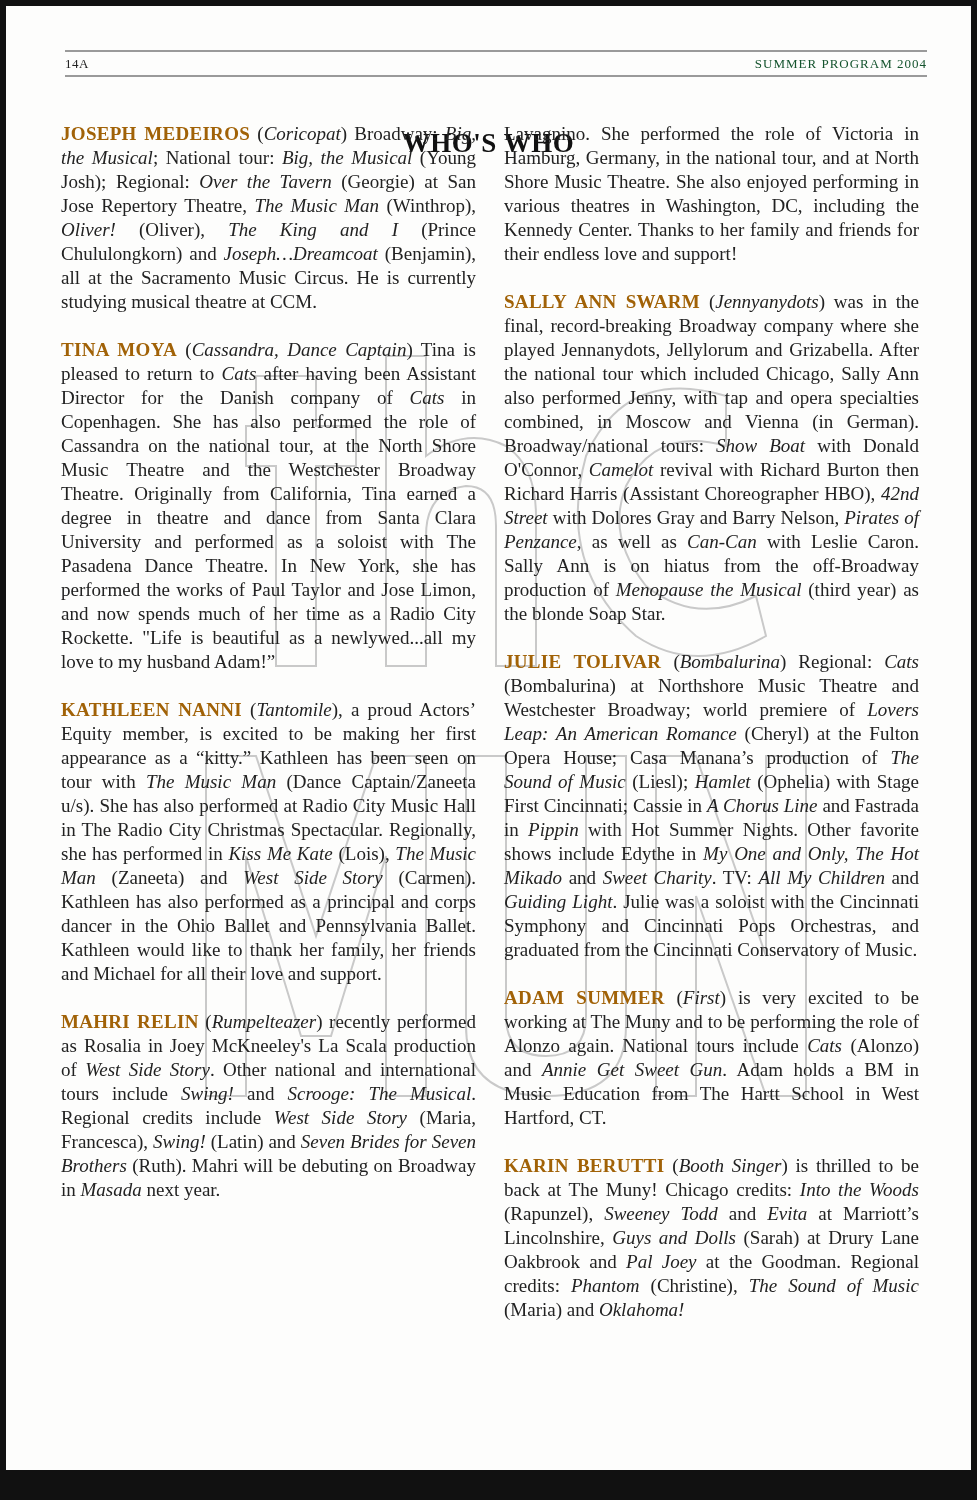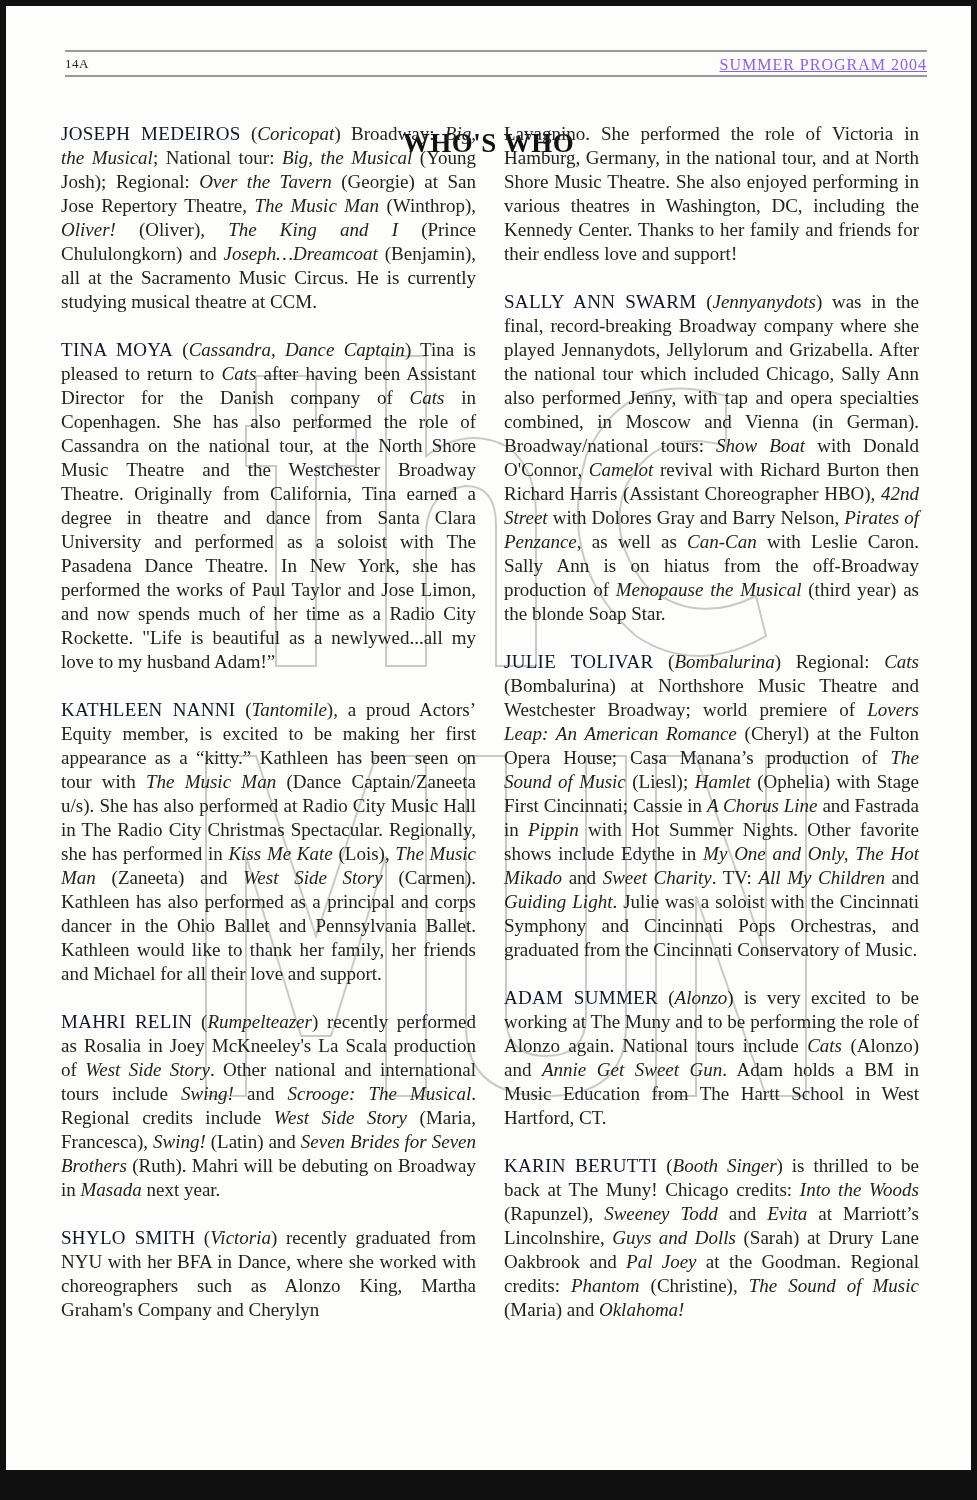--- a/index.html
+++ b/index.html
@@ -22,41 +22,41 @@
       width: 862px; height: 23px;
       border-top: 2px solid #9a9a9a;
       border-bottom: 2px solid #9a9a9a;
     }
     .header .pg {
       position: absolute; left: 0; top: 4px;
       font-size: 13px; letter-spacing: 0.5px; color: #222;
     }
     .header .prog {
       position: absolute; right: 0; top: 4px;
-      font-size: 16px; letter-spacing: 1px; color: #8b5cf6; text-decoration: underline;
+      font-size: 13px; letter-spacing: 1px; color: #14532d;
     }
     .title {
       position: absolute; left: 0; width: 977px; top: 74px;
       text-align: center;
       font-size: 27px; font-weight: bold; color: #111;
       letter-spacing: 0.5px;
       margin-left: -6px;
       margin-top: 48px;
     }
     .col {
       position: absolute; top: 116px; width: 415px;
       font-size: 19px; line-height: 24px; color: #222;
     }
     .col.left { left: 55px; }
     .col.right { left: 498px; }
     .bio {
       text-align: justify;
       margin: 0 0 24px 0;
     }
-    .bio b { font-weight: normal; letter-spacing: 0.3px; color: #0f172a; }
+    .bio b { font-weight: bold; letter-spacing: 0.3px; color: #a16207; }
     .bio i { font-style: italic; }
     .watermark {
       position: absolute; left: 160px; top: 330px;
       width: 700px; height: 800px;
       pointer-events: none;
     }
   </style>
 </head>
 <body>
 
@@ -78,22 +78,21 @@
       <path d="M300 420 L340 420 L340 680 Q340 720 380 720 Q420 720 420 680 L420 420 L460 420 L460 690 Q460 760 380 760 Q300 760 300 690 Z"></path>
       <path d="M490 420 L530 420 L600 620 L600 420 L640 420 L640 760 L600 760 L530 560 L530 760 L490 760 Z"></path>
     </g>
   </svg>
 
   <div class="col left" id="col-left">
       <p class="bio"><b>JOSEPH MEDEIROS</b> <span>(</span><i>Coricopat</i><span>) Broadway: </span><i>Big, the Musical</i><span>; National tour: </span><i>Big, the Musical</i><span> (Young Josh); Regional: </span><i>Over the Tavern</i><span> (Georgie) at San Jose Repertory Theatre, </span><i>The Music Man</i><span> (Winthrop), </span><i>Oliver!</i><span> (Oliver), </span><i>The King and I</i><span> (Prince Chululongkorn) and </span><i>Joseph…Dreamcoat</i><span> (Benjamin), all at the Sacramento Music Circus. He is currently studying musical theatre at CCM.</span></p>
       <p class="bio"><b>TINA MOYA</b> <span>(</span><i>Cassandra, Dance Captain</i><span>) Tina is pleased to return to </span><i>Cats</i><span> after having been Assistant Director for the Danish company of </span><i>Cats</i><span> in Copenhagen. She has also performed the role of Cassandra on the national tour, at the North Shore Music Theatre and the Westchester Broadway Theatre. Originally from California, Tina earned a degree in theatre and dance from Santa Clara University and performed as a soloist with The Pasadena Dance Theatre. In New York, she has performed the works of Paul Taylor and Jose Limon, and now spends much of her time as a Radio City Rockette. "Life is beautiful as a newlywed...all my love to my husband Adam!”</span></p>
       <p class="bio"><b>KATHLEEN NANNI</b> <span>(</span><i>Tantomile</i><span>), a proud Actors’ Equity member, is excited to be making her first appearance as a “kitty.” Kathleen has been seen on tour with </span><i>The Music Man</i><span> (Dance Captain/Zaneeta u/s). She has also performed at Radio City Music Hall in The Radio City Christmas Spectacular. Regionally, she has performed in </span><i>Kiss Me Kate</i><span> (Lois), </span><i>The Music Man</i><span> (Zaneeta) and </span><i>West Side Story</i><span> (Carmen). Kathleen has also performed as a principal and corps dancer in the Ohio Ballet and Pennsylvania Ballet. Kathleen would like to thank her family, her friends and Michael for all their love and support.</span></p>
       <p class="bio"><b>MAHRI RELIN</b> <span>(</span><i>Rumpelteazer</i><span>) recently performed as Rosalia in Joey McKneeley's La Scala production of </span><i>West Side Story</i><span>. Other national and international tours include </span><i>Swing!</i><span> and </span><i>Scrooge: The Musical</i><span>. Regional credits include </span><i>West Side Story</i><span> (Maria, Francesca), </span><i>Swing!</i><span> (Latin) and </span><i>Seven Brides for Seven Brothers</i><span> (Ruth). Mahri will be debuting on Broadway in </span><i>Masada</i><span> next year.</span></p>
-      <p class="bio"><b>SHYLO SMITH</b> <span>(</span><i>Victoria</i><span>) recently graduated from NYU with her BFA in Dance, where she worked with choreographers such as Alonzo King, Martha Graham's Company and Cherylyn</span></p>
     </div>
   <div class="col right" id="col-right">
       <p class="bio"><span>Lavagnino. She performed the role of Victoria in Hamburg, Germany, in the national tour, and at North Shore Music Theatre. She also enjoyed performing in various theatres in Washington, DC, including the Kennedy Center. Thanks to her family and friends for their endless love and support!</span></p>
       <p class="bio"><b>SALLY ANN SWARM</b> <span>(</span><i>Jennyanydots</i><span>) was in the final, record-breaking Broadway company where she played Jennanydots, Jellylorum and Grizabella. After the national tour which included Chicago, Sally Ann also performed Jenny, with tap and opera specialties combined, in Moscow and Vienna (in German). Broadway/national tours: </span><i>Show Boat</i><span> with Donald O'Connor, </span><i>Camelot</i><span> revival with Richard Burton then Richard Harris (Assistant Choreographer HBO), </span><i>42nd Street</i><span> with Dolores Gray and Barry Nelson, </span><i>Pirates of Penzance</i><span>, as well as </span><i>Can-Can</i><span> with Leslie Caron. Sally Ann is on hiatus from the off-Broadway production of </span><i>Menopause the Musical</i><span> (third year) as the blonde Soap Star.</span></p>
       <p class="bio"><b>JULIE TOLIVAR</b> <span>(</span><i>Bombalurina</i><span>) Regional: </span><i>Cats</i><span> (Bombalurina) at Northshore Music Theatre and Westchester Broadway; world premiere of </span><i>Lovers Leap: An American Romance</i><span> (Cheryl) at the Fulton Opera House; Casa Manana’s production of </span><i>The Sound of Music</i><span> (Liesl); </span><i>Hamlet</i><span> (Ophelia) with Stage First Cincinnati; Cassie in </span><i>A Chorus Line</i><span> and Fastrada in </span><i>Pippin</i><span> with Hot Summer Nights. Other favorite shows include Edythe in </span><i>My One and Only, The Hot Mikado</i><span> and </span><i>Sweet Charity</i><span>. TV: </span><i>All My Children</i><span> and </span><i>Guiding Light</i><span>. Julie was a soloist with the Cincinnati Symphony and Cincinnati Pops Orchestras, and graduated from the Cincinnati Conservatory of Music.</span></p>
-      <p class="bio"><b>ADAM SUMMER</b> <span>(</span><i>Alonzo</i><span>) is very excited to be working at The Muny and to be performing the role of Alonzo again. National tours include </span><i>Cats</i><span> (Alonzo) and </span><i>Annie Get Sweet Gun</i><span>. Adam holds a BM in Music Education from The Hartt School in West Hartford, CT.</span></p>
+      <p class="bio"><b>ADAM SUMMER</b> <span>(</span><i>First</i><span>) is very excited to be working at The Muny and to be performing the role of Alonzo again. National tours include </span><i>Cats</i><span> (Alonzo) and </span><i>Annie Get Sweet Gun</i><span>. Adam holds a BM in Music Education from The Hartt School in West Hartford, CT.</span></p>
       <p class="bio"><b>KARIN BERUTTI</b> <span>(</span><i>Booth Singer</i><span>) is thrilled to be back at The Muny! Chicago credits: </span><i>Into the Woods</i><span> (Rapunzel), </span><i>Sweeney Todd</i><span> and </span><i>Evita</i><span> at Marriott’s Lincolnshire, </span><i>Guys and Dolls</i><span> (Sarah) at Drury Lane Oakbrook and </span><i>Pal Joey</i><span> at the Goodman. Regional credits: </span><i>Phantom</i><span> (Christine), </span><i>The Sound of Music</i><span> (Maria) and </span><i>Oklahoma!</i></p>
     </div>
 </div>
 
 </body></html>

